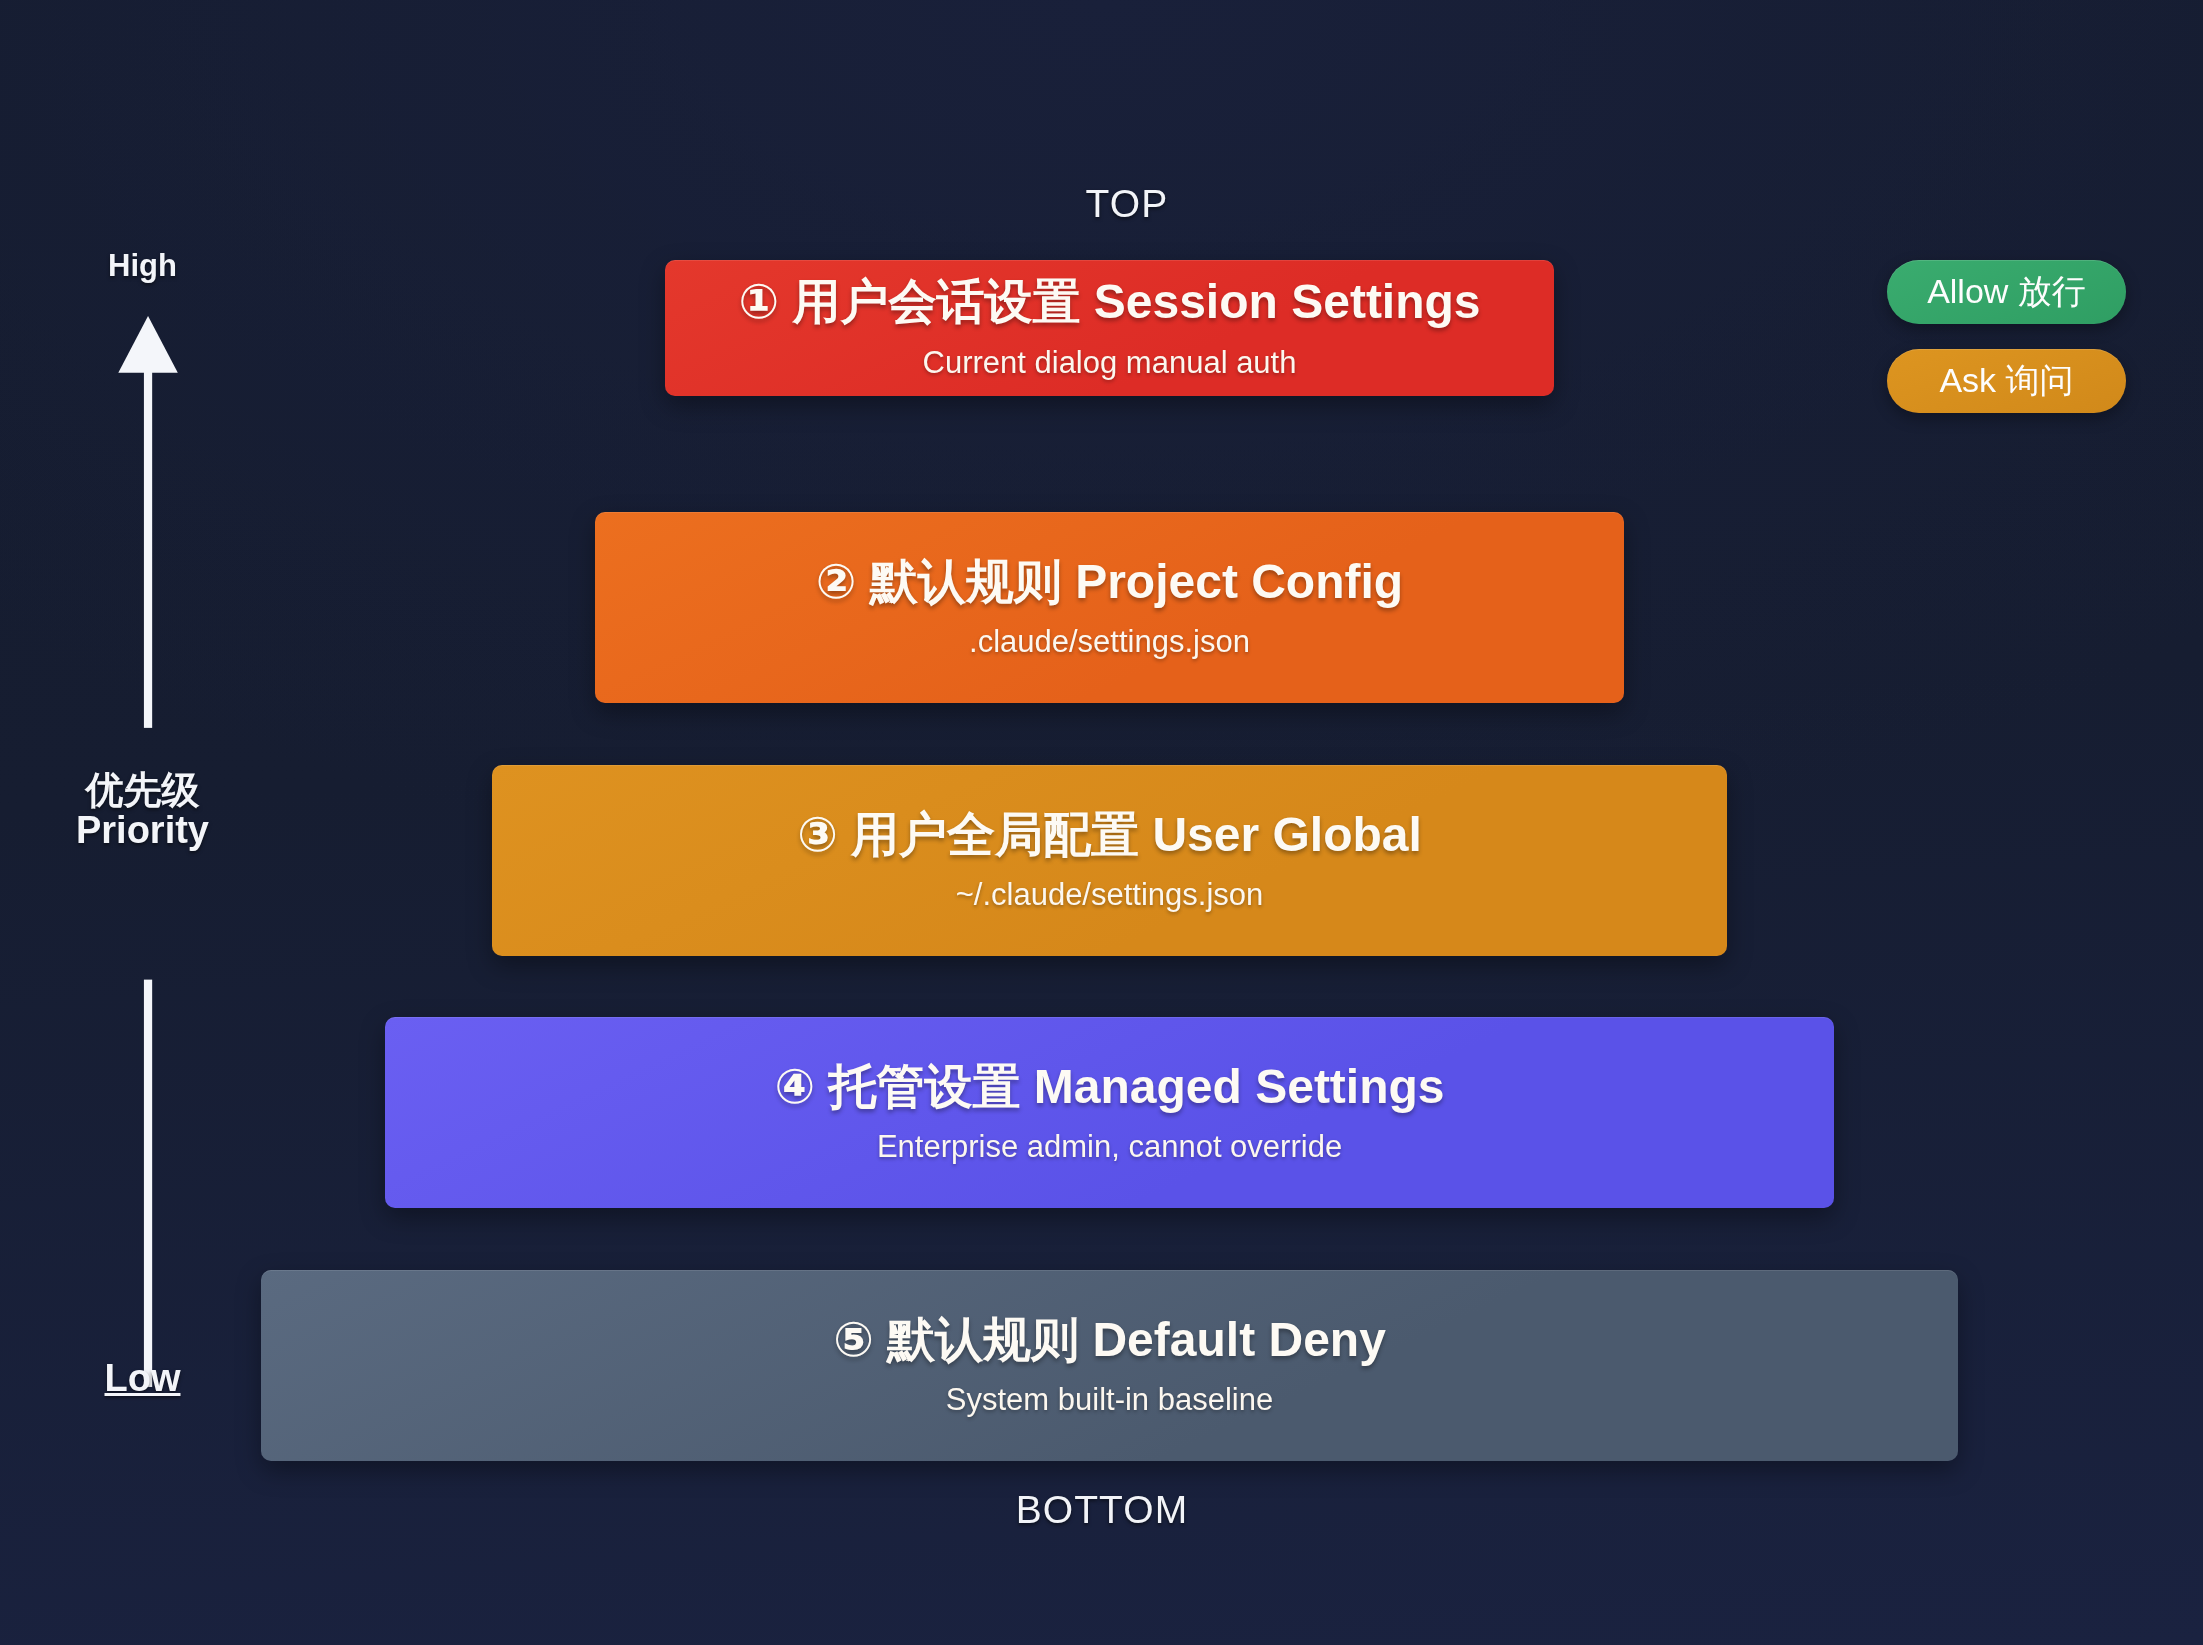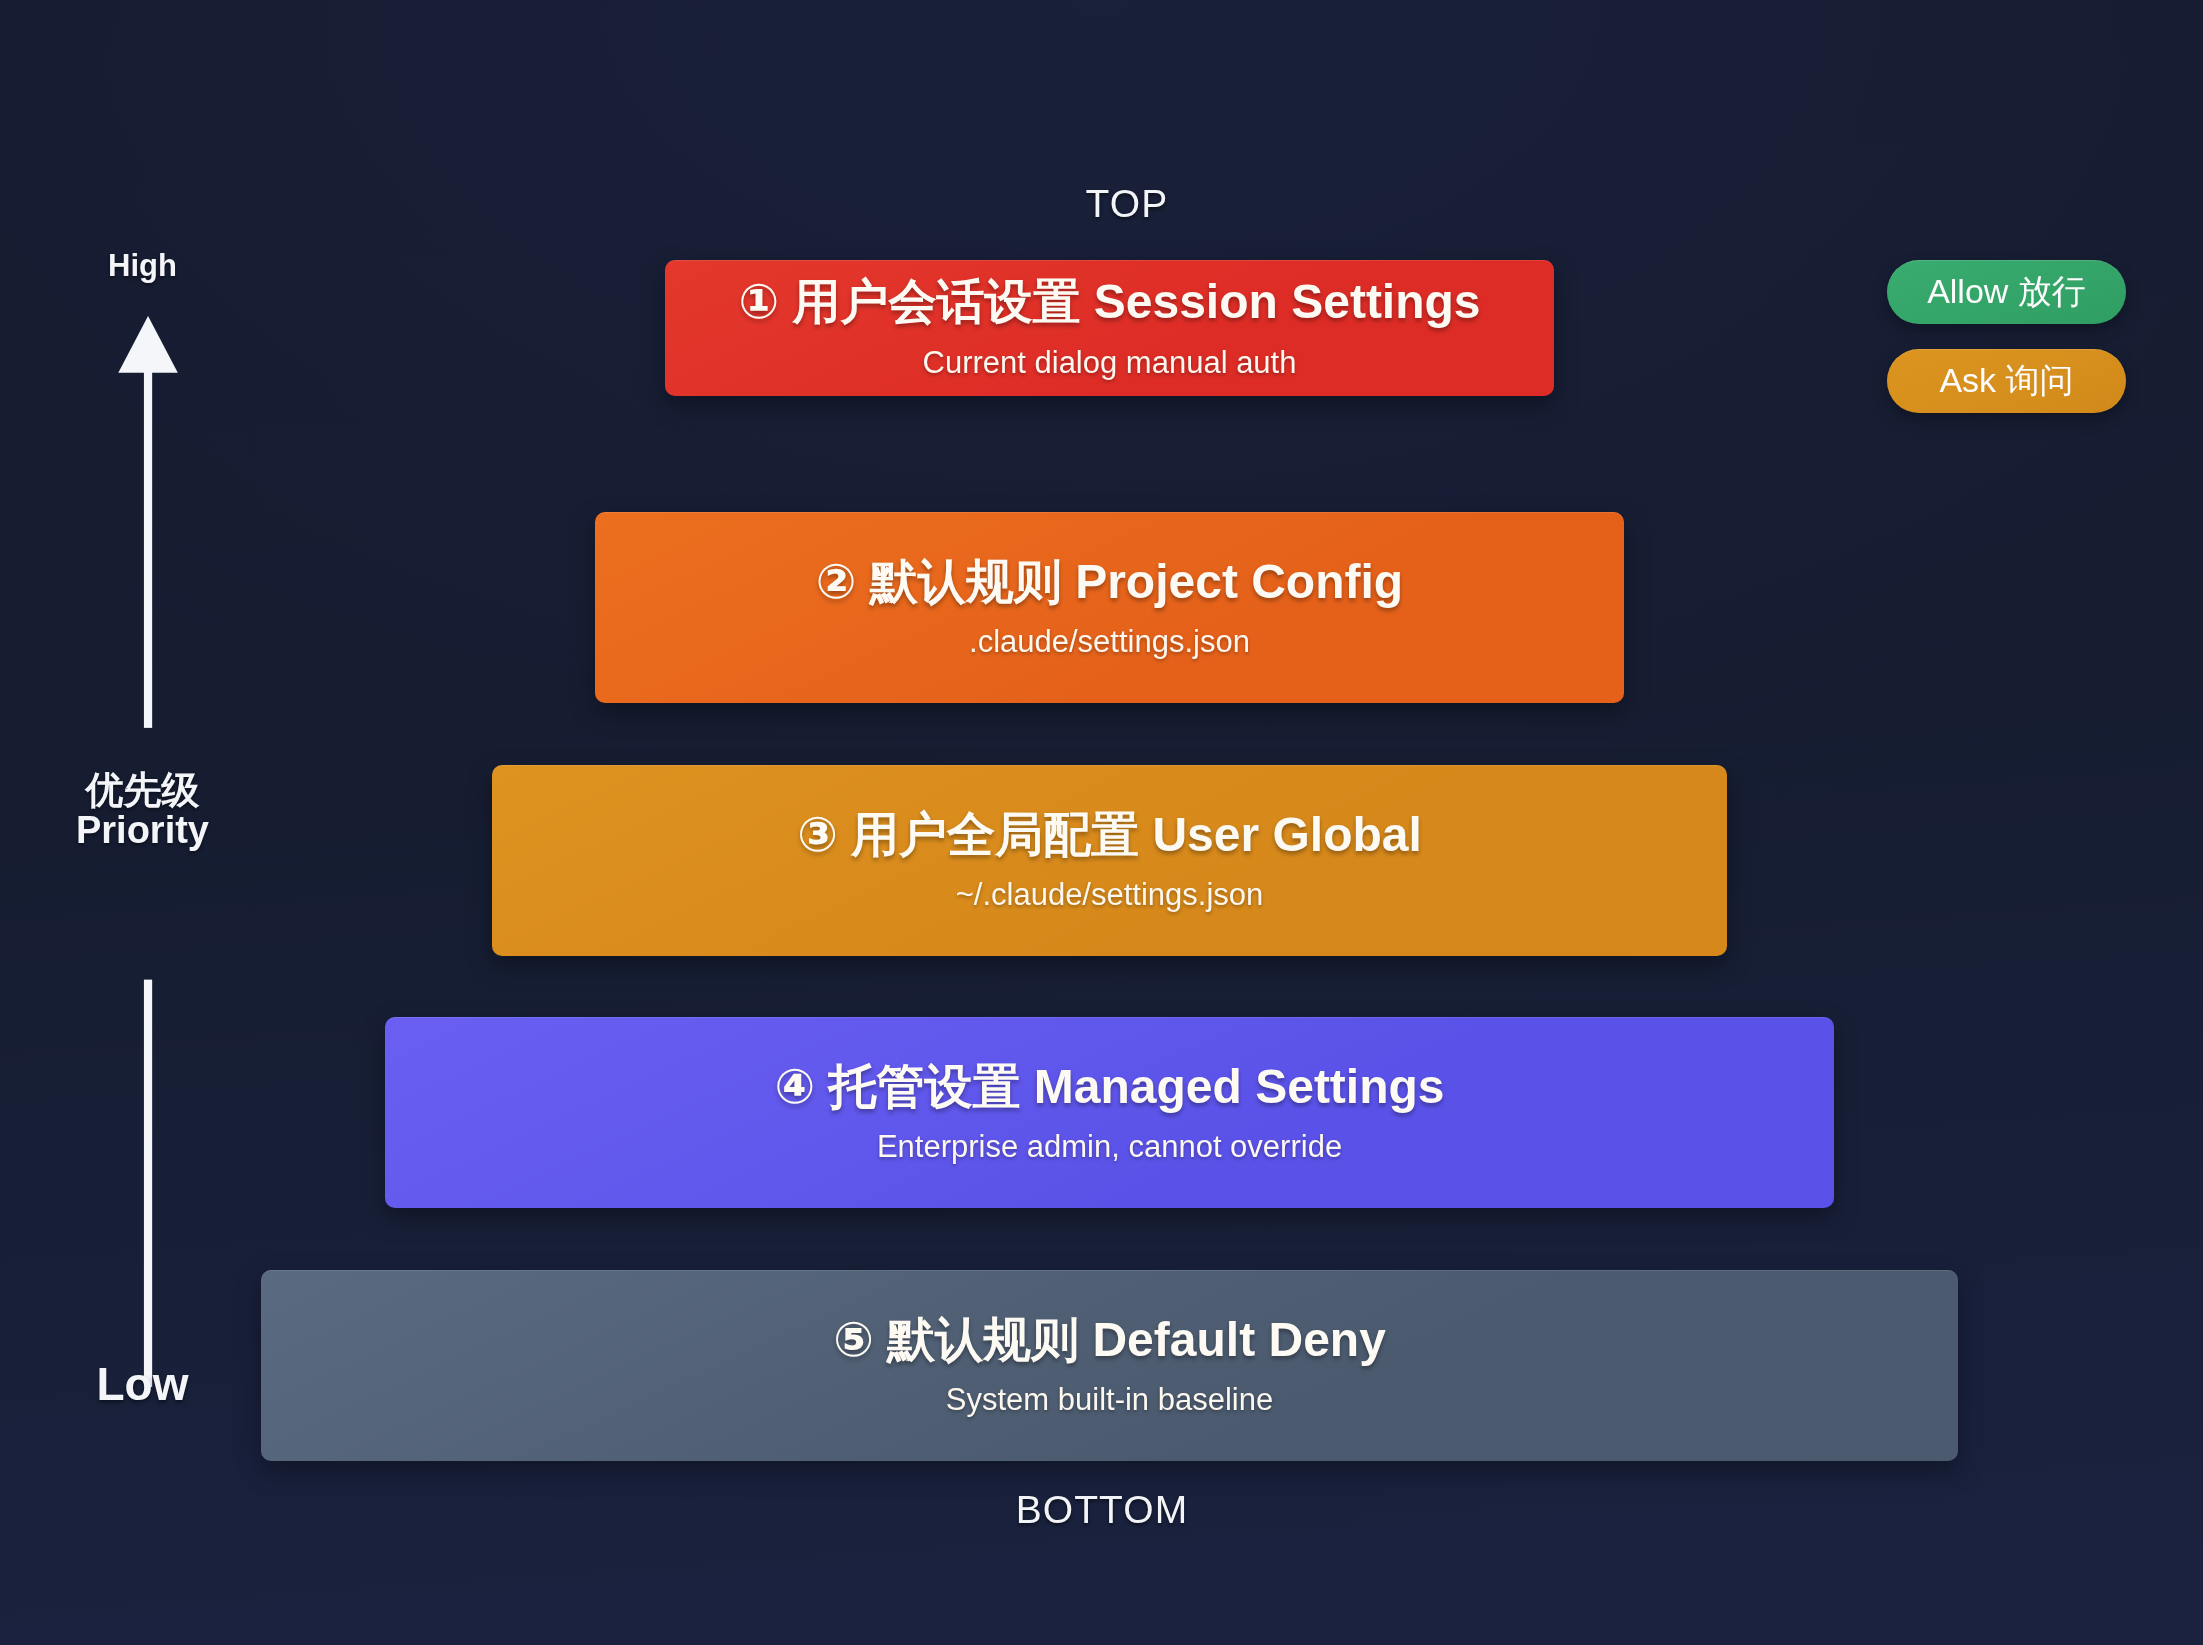--- a/index.html
+++ b/index.html
@@ -55,22 +55,23 @@
     color: #f3f5f9;
     text-shadow: 0 1.8px 3.7px rgba(0,0,0,0.5);
   }
   #axis-high {
     top: 0;
     font-size: 31px;
     font-weight: bold;
   }
   #axis-low {
     top: 1109px;
-    font-size: 46px;
-    font-weight: bold;
+    font-size: 38px;
+    font-weight: bold;
+    text-decoration: underline;
   }
   #axis-mid-label {
     top: 522px;
     font-size: 38px;
     font-weight: bold;
     line-height: 1.06;
   }
   #axis-mid-label .cn { display: block; }
   #axis-mid-label .en { display: block; }
 

